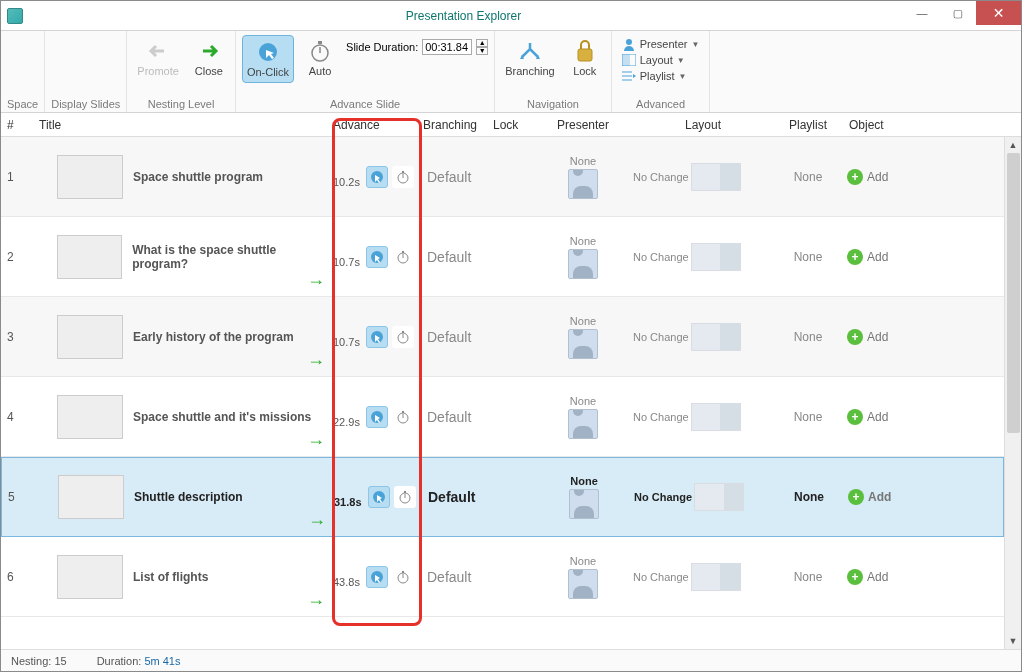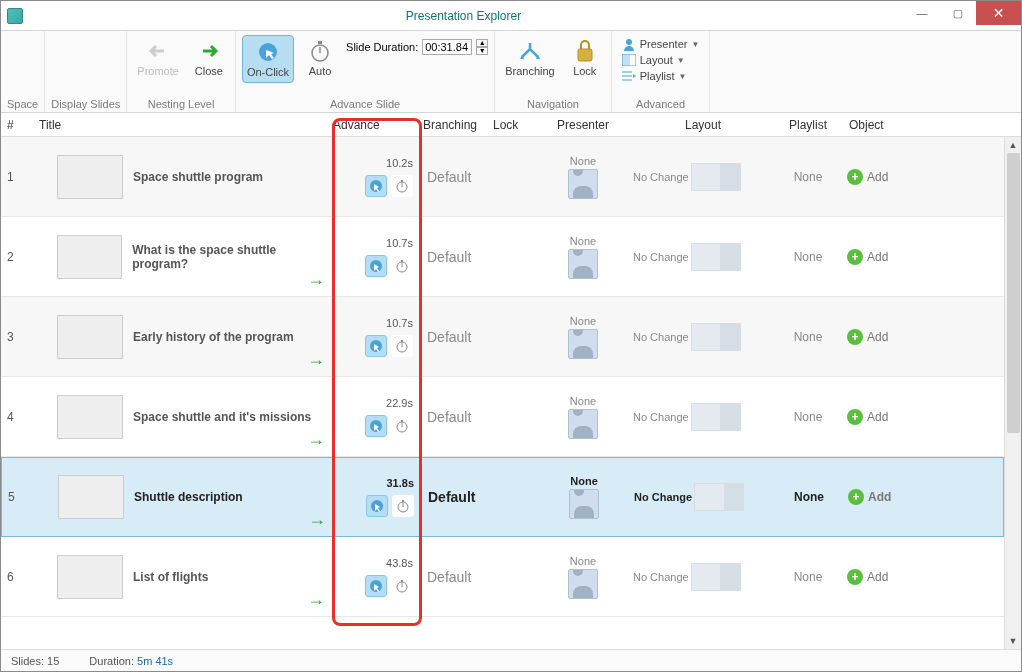--- a/index.html
+++ b/index.html
@@ -46,21 +46,21 @@
 .scroll-thumb { position: absolute; top: 16px; left: 2px; width: 13px; height: 280px; background: #cfcfcf; border-radius: 2px; }
 
 .slide-row { height: 80px; display: flex; align-items: center; border-bottom: 1px solid #e8e8e8; font-size: 12px; color: #555; position: relative; }
 .slide-row:nth-child(odd) { background: #f7f7f7; }
 .slide-row:nth-child(even) { background: #fff; }
 .slide-row.selected { background: #d8ecf8 !important; border: 1px solid #7ab8e0; color: #222; font-weight: bold; }
 .slide-row .col-num { font-weight: normal; color: #555; }
 .thumb { width: 66px; height: 44px; background: #eee; border: 1px solid #ccc; margin-right: 10px; display: flex; align-items: center; justify-content: center; font-size: 8px; color: #aaa; overflow: hidden; }
 .title-cell { display: flex; align-items: center; width: 300px; padding-left: 24px; position: relative; height: 100%; }
 .demote-arrow { position: absolute; right: 8px; bottom: 6px; color: #2bab2b; font-size: 18px; font-weight: bold; }
-.adv-cell { width: 90px; display: flex; flex-direction: column; align-items: flex-end; gap: 6px; padding-right: 10px; }
+.adv-cell { width: 90px; display: flex; flex-direction: row; align-items: flex-end; gap: 6px; padding-right: 10px; }
 .adv-time { font-size: 11px; }
 .adv-icons { display: flex; gap: 4px; }
 .adv-icons .ic { width: 22px; height: 22px; border-radius: 3px; display: flex; align-items: center; justify-content: center; background: #fff; }
 .adv-icons .ic.on { background: #b7ddf3; border: 1px solid #8cc6e6; }
 .branch-cell { width: 70px; text-align: left; color: #888; padding-left: 4px; font-size: 14px; }
 .lock-cell { width: 40px; }
 .pres-cell { width: 100px; display: flex; flex-direction: column; align-items: center; gap: 2px; }
 .pres-text { font-size: 11px; color: #888; }
 .avatar { width: 30px; height: 30px; background: #d0ddee; border: 1px solid #b0c0d0; border-radius: 2px; display: flex; align-items: flex-end; justify-content: center; overflow: hidden; }
 .avatar .head { width: 10px; height: 10px; background: #a0b2c4; border-radius: 50%; position: relative; top: -10px; }
@@ -549,20 +549,20 @@
     <div class="scroll-arrow">▲</div>
     <div class="scroll-thumb"></div>
     <div class="scroll-arrow" style="position:absolute;bottom:0;width:100%;">▼</div>
   </div>
 </div>
 
 <div class="highlight-advance"></div>
 
 <div class="statusbar">
   <div>
-    <span>Slides:</span>
+    <span>Nesting:</span>
     <span>15</span>
   </div>
   <div>
     <span>Duration:</span>
     <span style="color:#1a6aa8;">5m 41s</span>
   </div>
 </div>
 
 </body></html>

